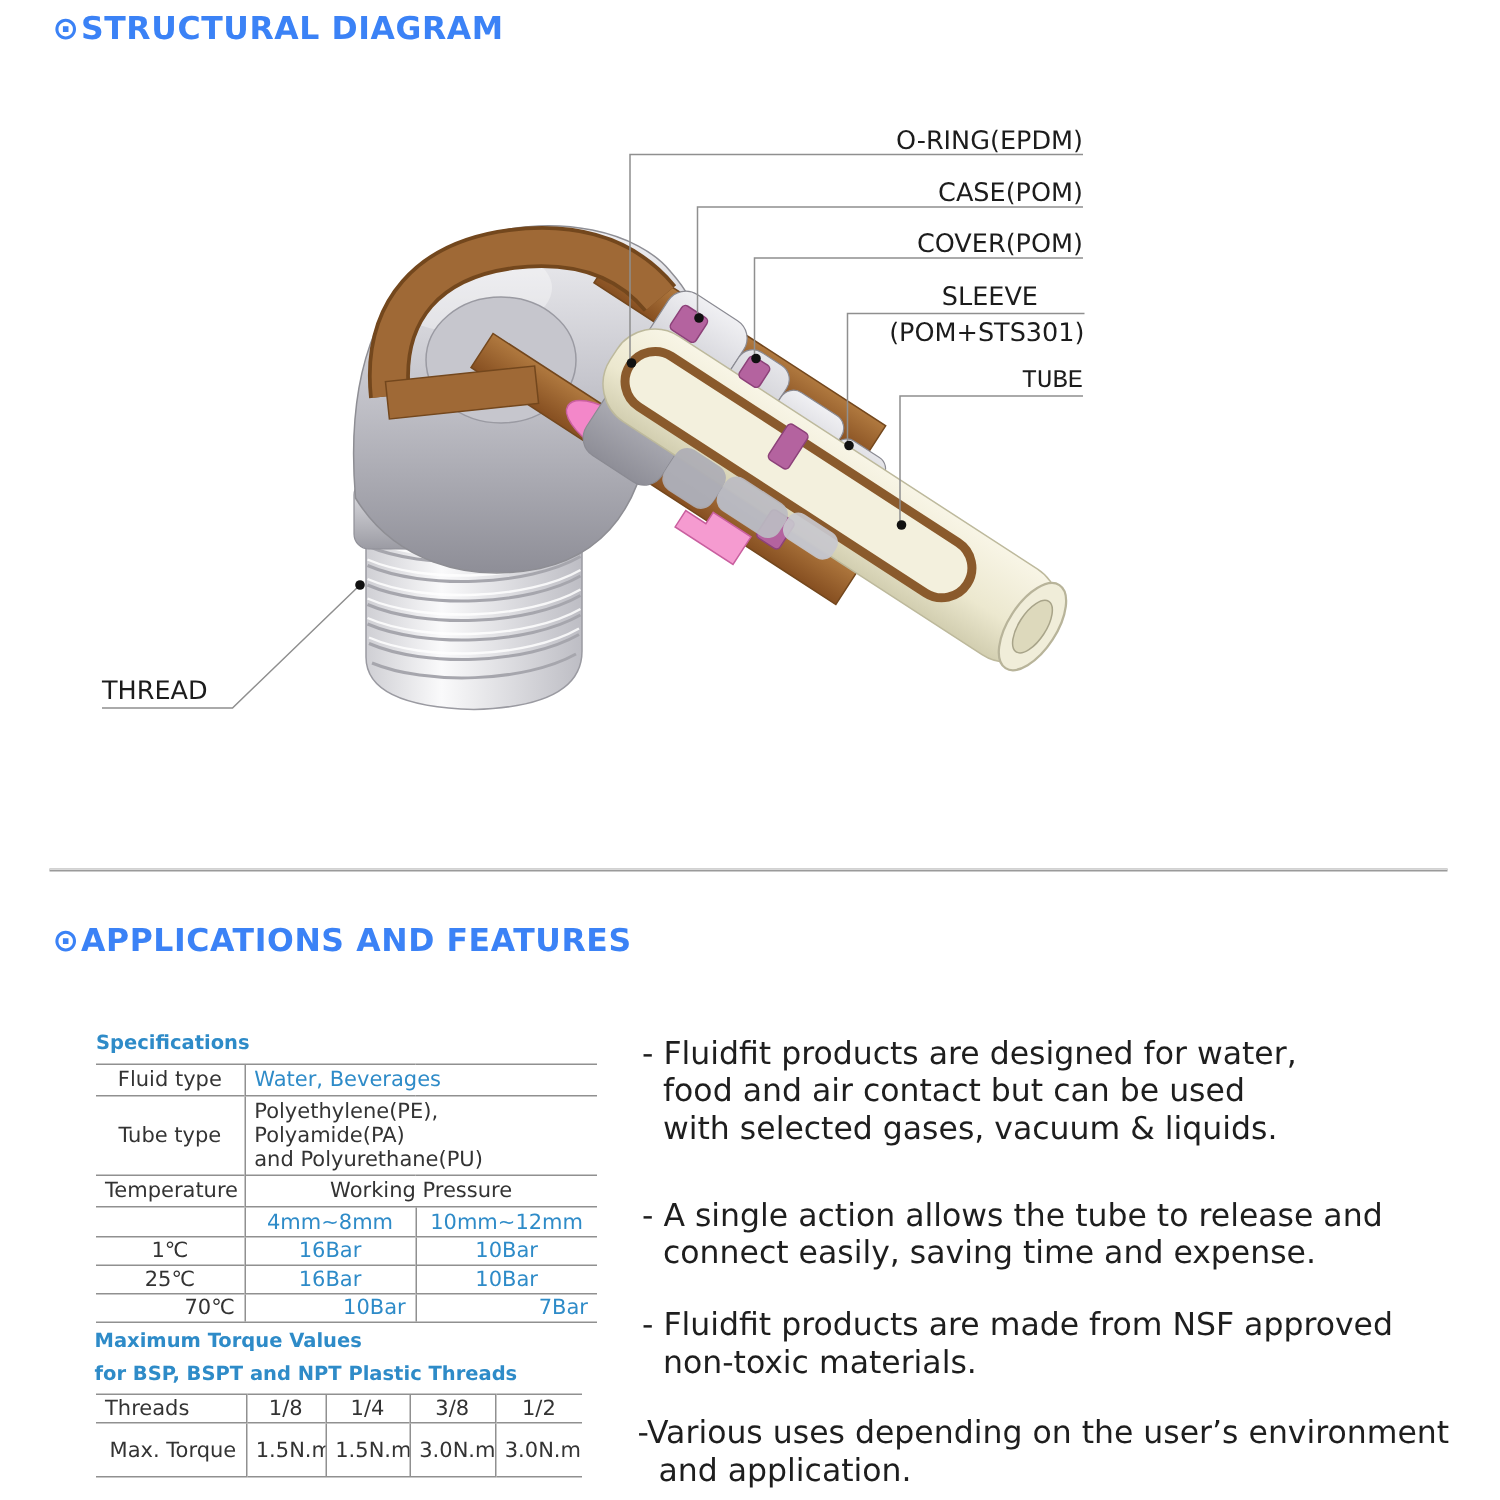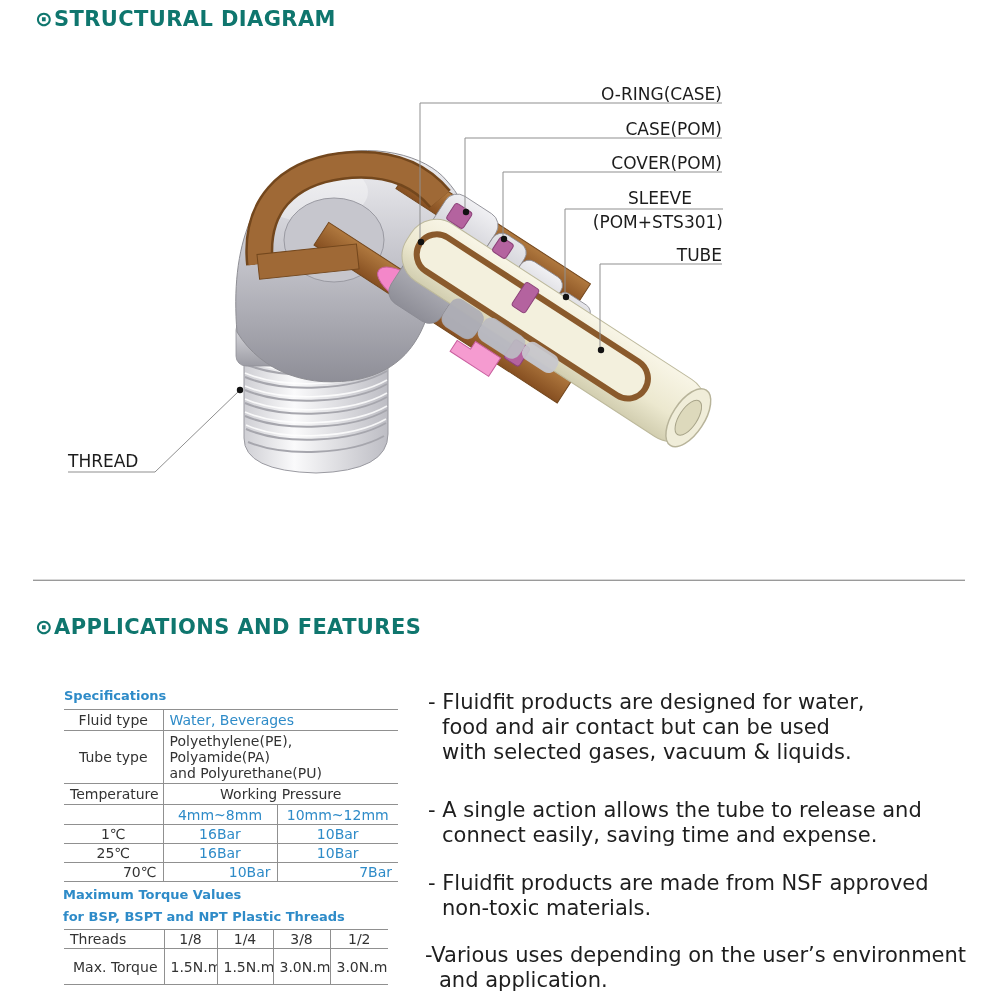--- a/index.html
+++ b/index.html
@@ -2,21 +2,21 @@
 <html><head>
 <meta charset="utf-8">
 <style>
   * { margin:0; padding:0; box-sizing:border-box; }
   html,body { width:1000px; height:1000px; background:#ffffff;
     font-family:"DejaVu Sans","Liberation Sans",sans-serif; color:#2b2b2b;
     position:relative; overflow:hidden; }
   .abs { position:absolute; }
 
   
-  .section-title { font-size:21px; font-weight:bold; color:#0f766e;
+  .section-title { font-size:21px; font-weight:bold; color:#3b82f6;
     letter-spacing:0.4px; white-space:nowrap; }
   .section-title .odot { font-weight:bold; margin-right:1px; }
 
   
   .dlabel { font-size:17px; color:#1c1c1c; white-space:nowrap; text-align:right; }
 
   
   .divider { left:33px; width:932px; top:579px; height:2px; background:#9a9a9a;
     border-top:1px solid #d8d8d8; }
 
@@ -161,26 +161,26 @@
   <g fill="#111111">
     <circle cx="421" cy="242" r="3.2"></circle>
     <circle cx="466" cy="212" r="3.2"></circle>
     <circle cx="504" cy="239" r="3.2"></circle>
     <circle cx="566" cy="297" r="3.2"></circle>
     <circle cx="601" cy="350" r="3.2"></circle>
     <circle cx="240" cy="390" r="3.2"></circle>
   </g>
 </svg>
 
-<div class="abs dlabel" style="right:278px; top:84px;">O-RING(CASE)</div>
+<div class="abs dlabel" style="right:278px; top:84px;">O-RING(EPDM)</div>
 <div class="abs dlabel" style="right:278px; top:119px;">CASE(POM)</div>
 <div class="abs dlabel" style="right:278px; top:153px;">COVER(POM)</div>
 <div class="abs dlabel" style="right:308px; top:188px;">SLEEVE</div>
 <div class="abs dlabel" style="right:277px; top:212px;">(POM+STS301)</div>
-<div class="abs dlabel" style="right:278px; top:245px;">TUBE</div>
+<div class="abs dlabel" style="right:278px; top:245px;font-family:Liberation Mono, monospace;">TUBE</div>
 <div class="abs dlabel" style="left:68px; top:451px;">THREAD</div>
 
 <div class="abs divider"></div>
 
 <div class="abs section-title" style="left:35px; top:615px;">
   <span class="odot">⊙</span><span>APPLICATIONS AND FEATURES</span>
 </div>
 
 <div class="abs tbl-title" style="left:64px; top:688px;">Specifications</div>
 

